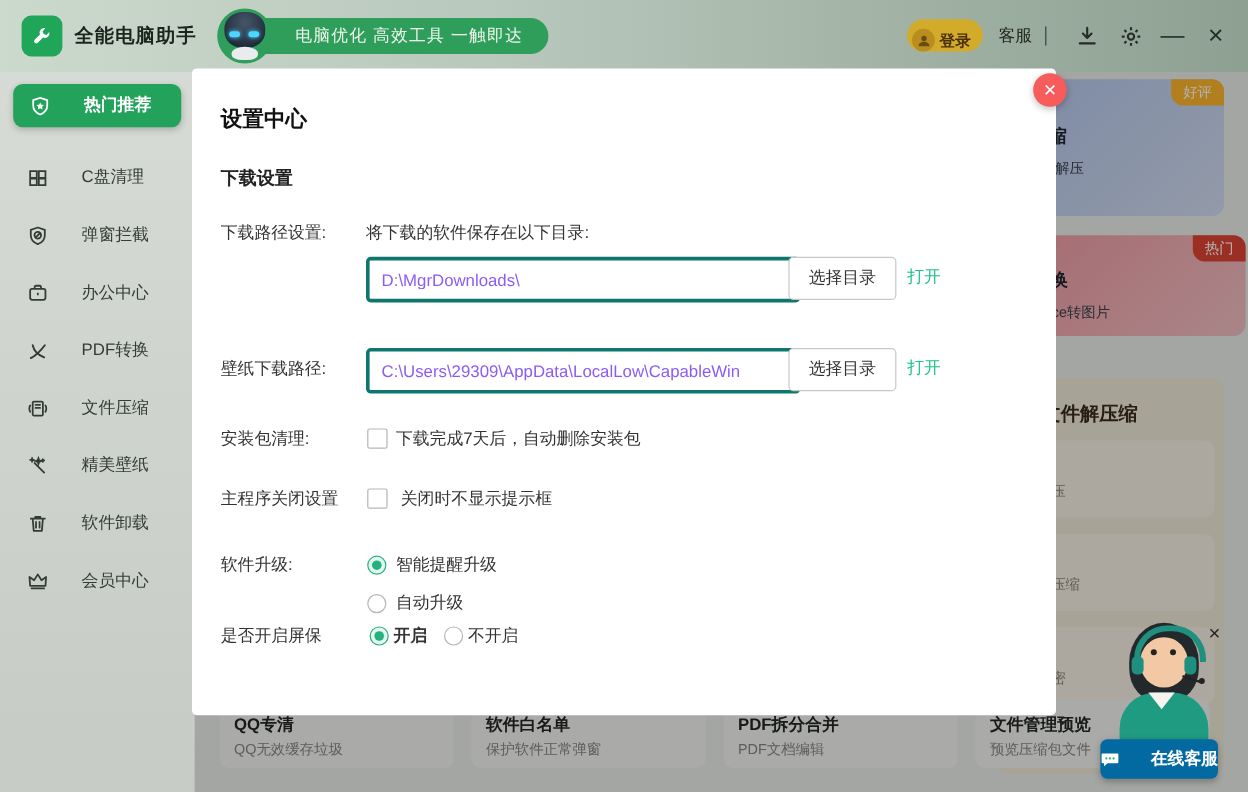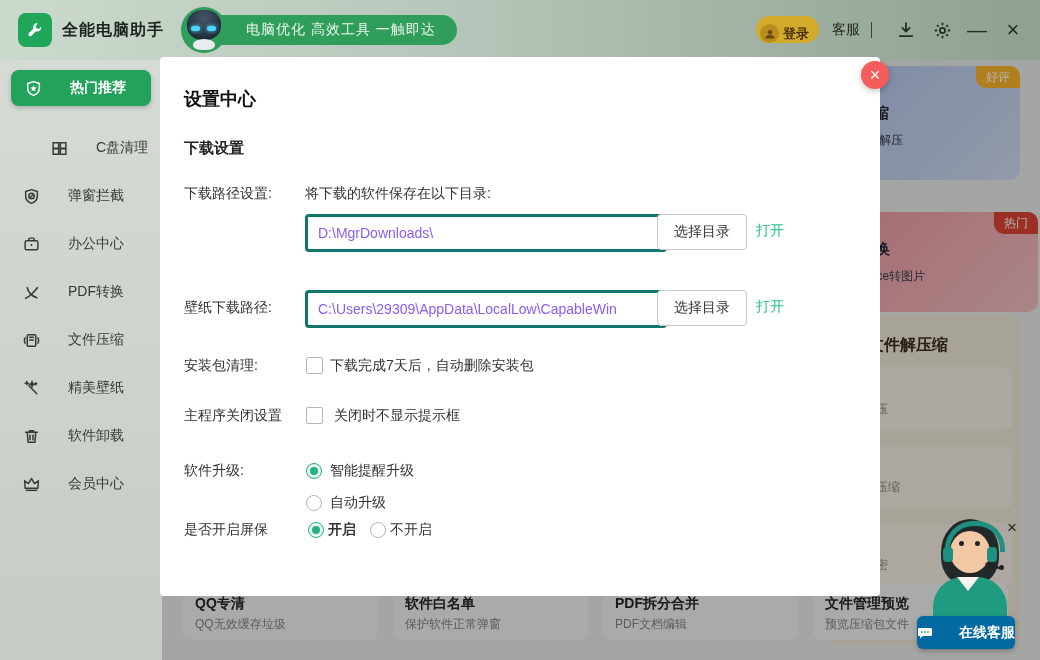--- a/index.html
+++ b/index.html
@@ -155,21 +155,21 @@
     <div class="side-item active" style="top:10px;">
       <span class="s-icon">
         <svg width="17" height="17" viewBox="0 0 16 16" fill="none" stroke="#fff" stroke-width="1.4" stroke-linejoin="round">
           <path d="M8 1.5l5.5 1.8v4.2c0 3.5-2.3 5.8-5.5 7-3.2-1.2-5.5-3.5-5.5-7V3.3z"></path>
           <path d="M8 5l.9 1.8 2 .3-1.4 1.4.3 2L8 9.6l-1.8.9.3-2-1.4-1.4 2-.3z" fill="#fff" stroke="none"></path>
         </svg>
       </span>
       <span class="s-label">热门推荐</span>
     </div>
 
-    <div class="side-item" style="top:68px;padding-left:28px;">
+    <div class="side-item" style="top:68px;">
       <span class="s-icon">
         <svg width="17" height="17" viewBox="0 0 16 16" fill="none" stroke="#353c35" stroke-width="1.4">
           <path d="M2 2.5h5.2v5.2H2zM8.8 2.5H14v5.2H8.8zM2 8.3h5.2v5.2H2zM8.8 8.3H14v5.2H8.8z"></path>
         </svg>
       </span>
       <span class="s-label">C盘清理</span>
     </div>
 
     <div class="side-item" style="top:116px;">
       <span class="s-icon">
@@ -243,21 +243,21 @@
   </div>
 
   <div class="abs main">
 
     <div class="abs bg-card" style="left:658px;top:6px;width:200px;height:114px;background:linear-gradient(135deg,#b3c6ee,#d2ddf1);">
       <div class="corner-badge" style="background:#ffb62c;">好评</div>
       <div class="bc-title" style="left:24px;top:38px;">解压缩</div>
       <div class="bc-desc" style="left:20px;top:66px;">键压缩/解压</div>
     </div>
 
-    <div class="abs bg-card" style="left:676px;top:136px;width:200px;height:100px;background:linear-gradient(135deg,#ef9aa2,#f3c0c4);margin-top:16px;">
+    <div class="abs bg-card" style="left:676px;top:136px;width:200px;height:84px;background:linear-gradient(135deg,#ef9aa2,#f3c0c4);">
       <div class="corner-badge" style="background:#e04434;">热门</div>
       <div class="bc-title" style="left:22px;top:28px;">转换</div>
       <div class="bc-desc" style="left:20px;top:56px;">Office转图片</div>
     </div>
 
     <div class="abs panel" style="left:668px;top:255px;width:190px;height:330px;">
       <div class="panel-title" style="left:38px;top:20px;">文件解压缩</div>
       <div class="panel-item" style="top:52px;">
         <div class="pi-title">压</div>
         <div class="pi-desc">键解压</div>

